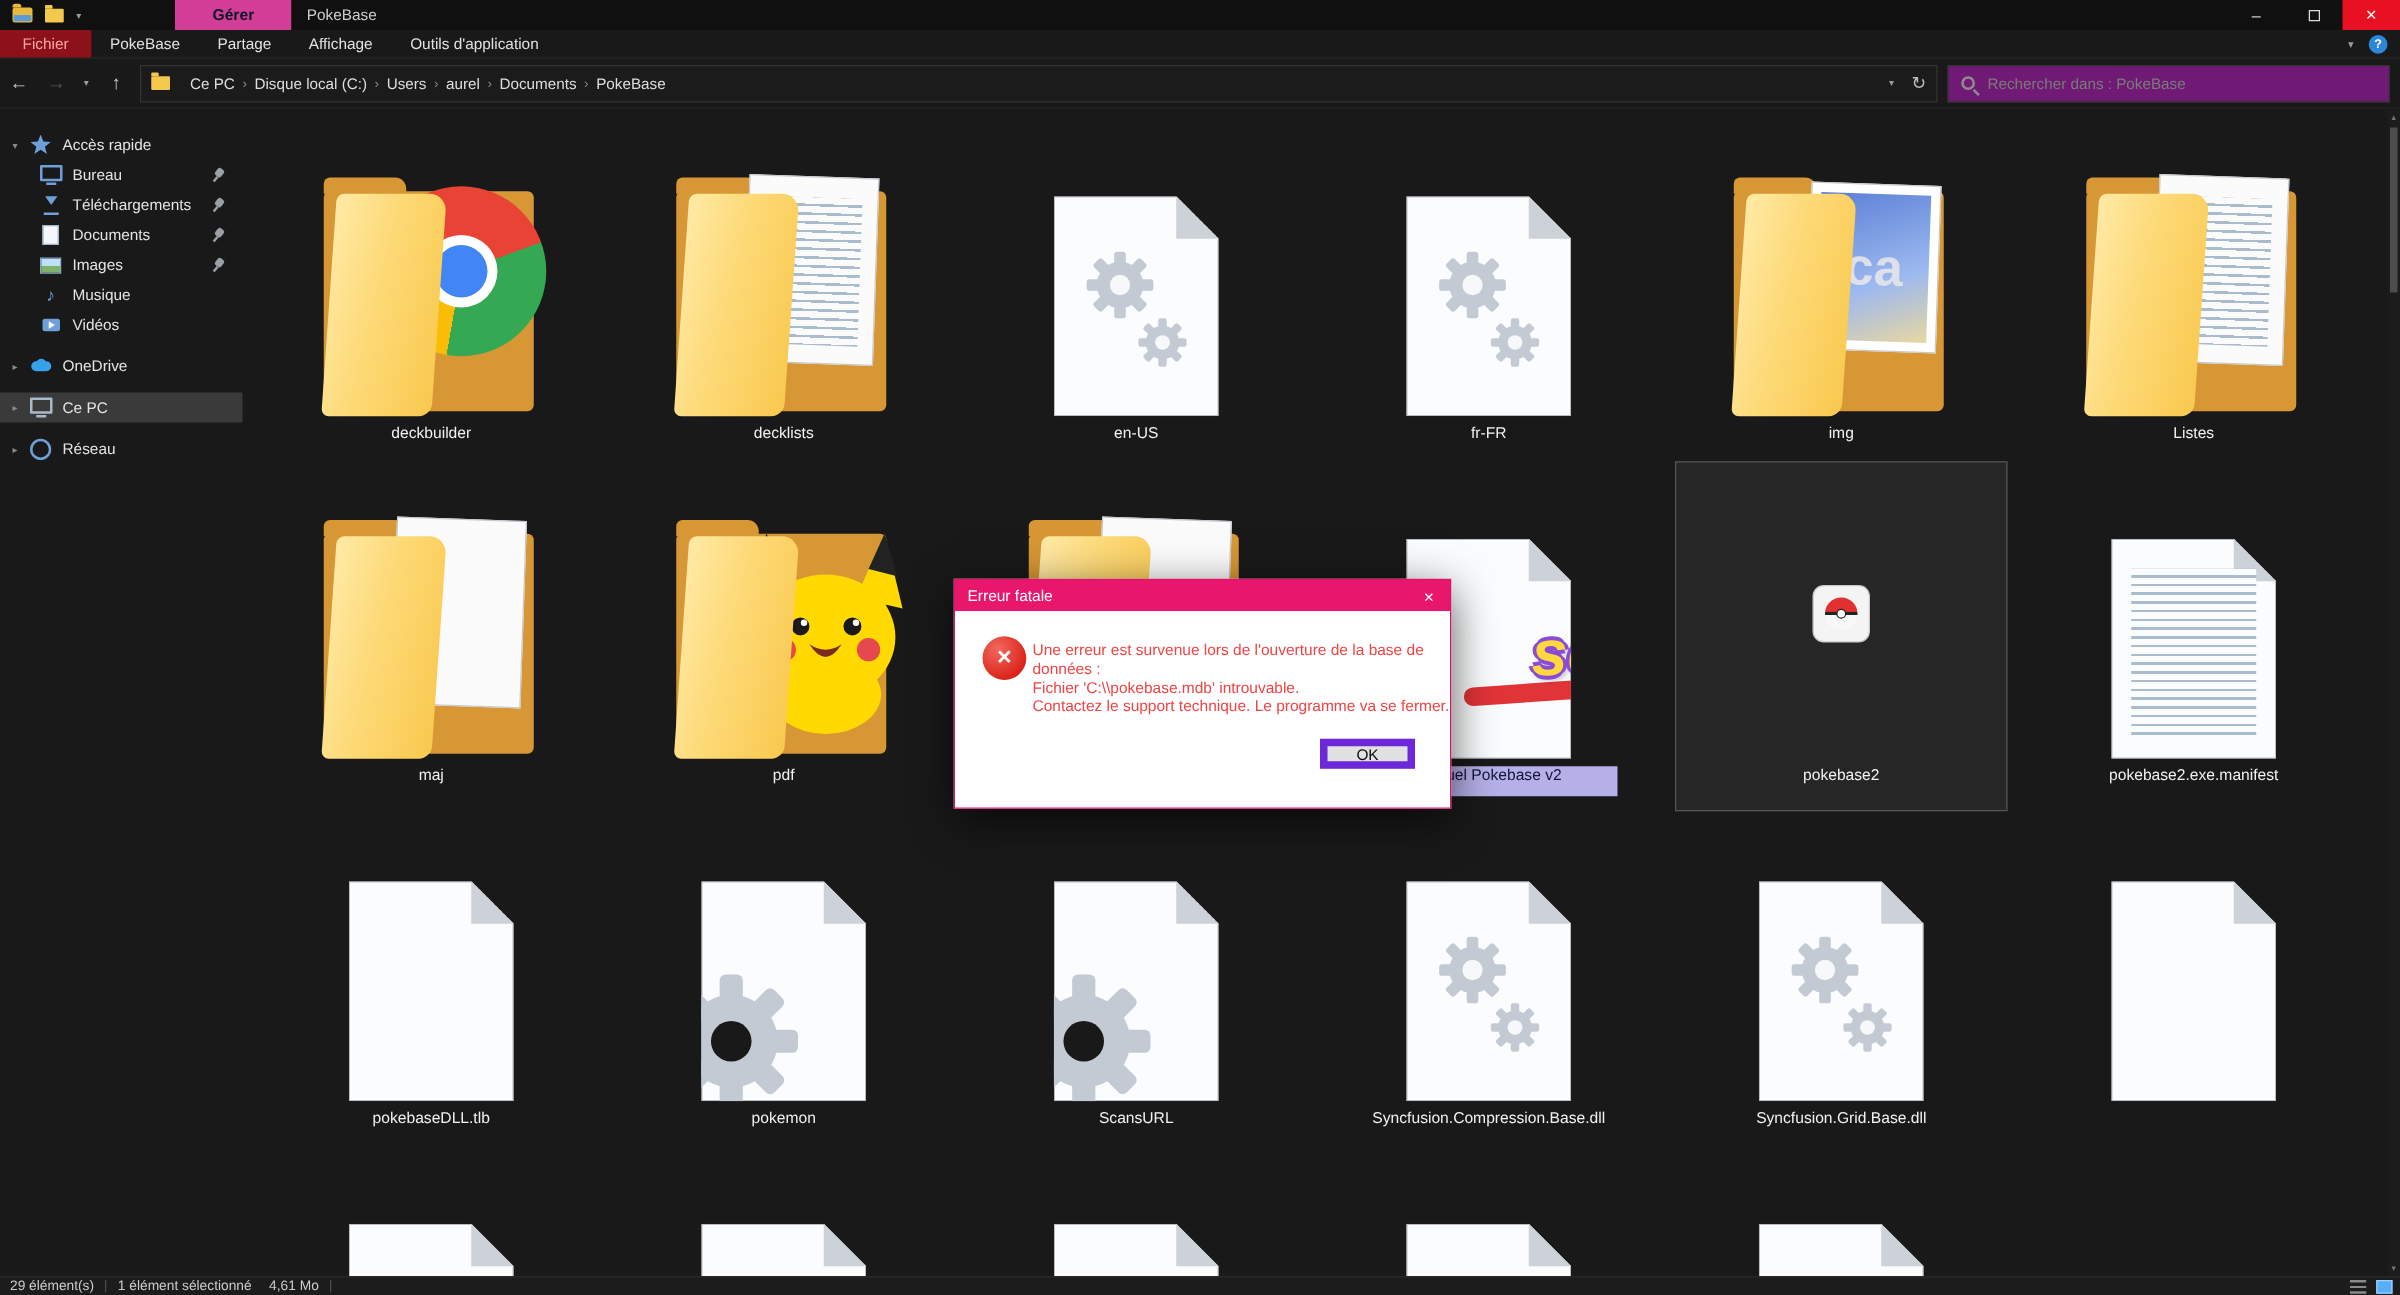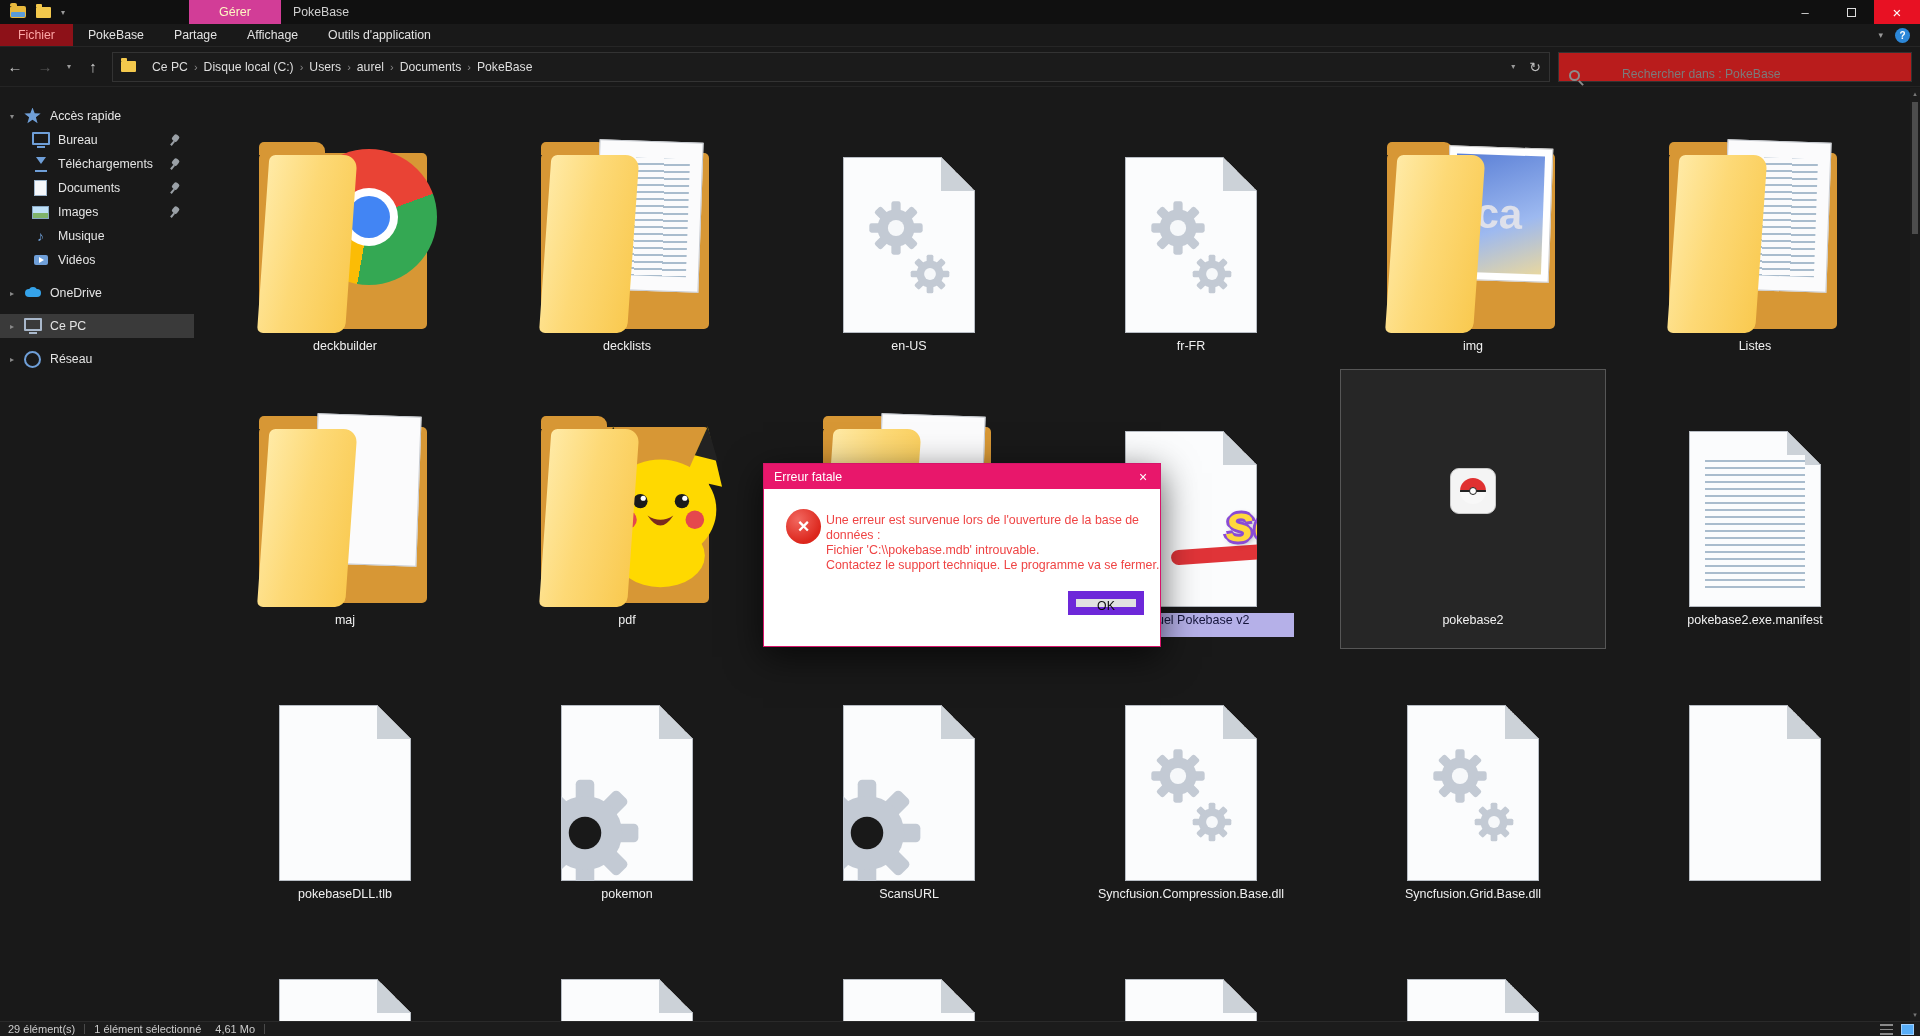--- a/index.html
+++ b/index.html
@@ -8,21 +8,21 @@
 
   
   .titlebar { height:24px; background:#101010; display:flex; align-items:center; position:relative; }
   .qat { display:flex; align-items:center; gap:10px; padding:0 10px; }
   .explorer-ico { width:16px; height:12px; background:#e8b93d; border-radius:2px; position:relative; }
   .explorer-ico::before { content:''; position:absolute; top:-3px; left:0; width:7px; height:3px; background:#e8b93d; border-radius:2px 2px 0 0; }
   .explorer-ico::after { content:''; position:absolute; left:1px; bottom:1px; right:1px; height:5px; background:#5a9bd8; border-radius:1px; }
   .mfolder { width:15px; height:11px; background:#f3c84c; border-radius:1px; position:relative; display:inline-block; }
   .mfolder::before { content:''; position:absolute; top:-3px; left:0; width:6px; height:3px; background:#f3c84c; border-radius:1px 1px 0 0; }
   .qat-chev { color:#9a9a9a; font-size:8px; }
-  .manage-tab { height:24px; display:flex; align-items:center; padding:0 30px; background:#d23d97; color:#fef9c3; font-size:12.5px; margin-left:114px; }
+  .manage-tab { height:24px; display:flex; align-items:center; padding:0 30px; background:#d23d97; color:#0f172a; font-size:12.5px; margin-left:65px;font-weight:bold; }
   .app-title { margin-left:12px; color:#cfcfcf; font-size:12.3px; }
   .win-controls { margin-left:auto; display:flex; height:24px; }
   .win-btn { width:46px; height:24px; display:flex; align-items:center; justify-content:center; color:#dcdcdc; font-size:13px; }
   .win-btn .maxbox { width:9px; height:9px; border:1px solid #dcdcdc; display:block; }
   .win-btn.close { background:#e81123; color:#fff; font-size:15px; }
 
   
   .menubar { height:23px; background:#191919; display:flex; align-items:stretch; border-bottom:1px solid #262626; position:relative; }
   .menu-file { display:flex; align-items:center; padding:0 18px; background:#8d1118; color:#fca5a5; font-size:12.3px; }
   .menu-tab { display:flex; align-items:center; padding:0 15px; color:#e2e2e2; font-size:12.3px; }
@@ -35,21 +35,21 @@
   .nav-btn { width:30px; height:30px; display:flex; align-items:center; justify-content:center; font-size:15px; color:#cfcfcf; }
   .nav-btn.disabled { color:#5a5a5a; }
   .nav-btn.small { width:18px; font-size:8px; color:#9a9a9a; }
   .crumbbar { flex:1; height:30px; margin:0 8px 0 4px; background:#1b1b1b; border:1px solid #333; display:flex; align-items:center; padding:0 8px; }
   .crumbbar .mfolder { margin-right:10px; }
   .crumb { color:#dedede; font-size:12.2px; padding:0 6px; white-space:nowrap; }
   .crumb-sep { color:#8a8a8a; font-size:11px; }
   .crumb-end { margin-left:auto; display:flex; align-items:center; gap:14px; color:#9a9a9a; }
   .crumb-end .dd { font-size:8px; }
   .crumb-end .rf { font-size:14px; color:#bdbdbd; }
-  .searchbox { width:354px; height:30px; background:#b91c1c; border:1px solid #333; display:flex; align-items:flex-end; padding:0 10px;gap:32px; }
+  .searchbox { width:354px; height:30px; background:#701a75; border:1px solid #333; display:flex; align-items:center; padding:0 10px; }
   .mag { width:11px; height:11px; border:2px solid #8d8d8d; border-radius:50%; position:relative; margin-right:10px; flex:none; }
   .mag::after { content:''; position:absolute; width:2px; height:6px; background:#8d8d8d; transform:rotate(-45deg); left:9px; top:8px; }
   .search-input { flex:1; background:transparent; border:none; outline:none; color:#bbb; font-size:12.2px; font-family:inherit; }
   .search-input::placeholder { color:#7b7b7b; }
 
   
   .content { position:absolute; top:88px; left:0; right:0; bottom:15px; display:flex; }
   .sidebar { width:194px; flex:none; padding-top:16px; }
   .nav-item { display:flex; align-items:center; height:24px; padding-left:10px; font-size:12.3px; color:#e4e4e4; }
   .nav-item .chev { width:14px; color:#8a8a8a; font-size:8px; flex:none; }
@@ -126,21 +126,21 @@
   .pokeapp::before { content:''; position:absolute; left:9px; top:9px; width:26px; height:26px; border-radius:50%; background:linear-gradient(#e03030 0 46%,#222 46% 54%,#f8f8f8 54%); }
   .pokeapp::after { content:''; position:absolute; left:18px; top:18px; width:6px; height:6px; border-radius:50%; background:#fff; border:1px solid #222; }
 
   
   .dialog { position:absolute; left:763px; top:463px; width:398px; height:184px; background:#fff; border:1px solid #d6146a; box-shadow:0 10px 34px rgba(0,0,0,.65); z-index:50; }
   .dlg-title { height:25px; background:#e8176b; color:#fff; display:flex; align-items:center; font-size:12.4px; padding-left:10px; position:relative; }
   .dlg-close { position:absolute; right:0; top:0; width:34px; height:25px; display:flex; align-items:center; justify-content:center; color:#fff; font-size:14px; }
   .dlg-body { position:relative; height:138px; background:#fff; }
   .err-icon { position:absolute; left:22px; top:20px; width:35px; height:35px; border-radius:50%; background:radial-gradient(circle at 35% 30%,#f26860,#dc261c 70%); color:#fff; display:flex; align-items:center; justify-content:center; font-size:20px; font-weight:bold; }
   .dlg-lines { position:absolute; left:62px; top:24px; font-size:12.4px; line-height:15px; color:#ef4444; }
-  .ok-btn { position:absolute; right:16px; bottom:12px; width:76px; height:24px; background:#e1e1e1; border:8px solid #6d28d9; font-size:12.3px; color:#0a0a0a; font-family:inherit; }
+  .ok-btn { position:absolute; right:28px; bottom:12px; width:76px; height:24px; background:#e1e1e1; border:6px solid #6d28d9; font-size:12.3px; color:#0a0a0a; font-family:inherit; }
 
   
   .vscroll { position:absolute; right:0; top:88px; bottom:15px; width:10px; background:#1c1c1c; z-index:40; display:flex; flex-direction:column; align-items:center; }
   .vs-arrow { color:#777; font-size:7px; height:12px; display:flex; align-items:center; }
   .vs-thumb { position:absolute; top:14px; left:2px; width:6px; height:132px; background:#4d4d4d; }
   .vs-bottom { position:absolute; bottom:0; }
 
   
   .statusbar { position:absolute; left:0; right:0; bottom:0; height:15px; background:#1c1c1c; border-top:1px solid #2a2a2a; display:flex; align-items:center; font-size:11px; color:#cccccc; padding-left:8px; z-index:60; }
   .statusbar .sep { width:1px; height:10px; background:#4a4a4a; margin:0 9px; }

